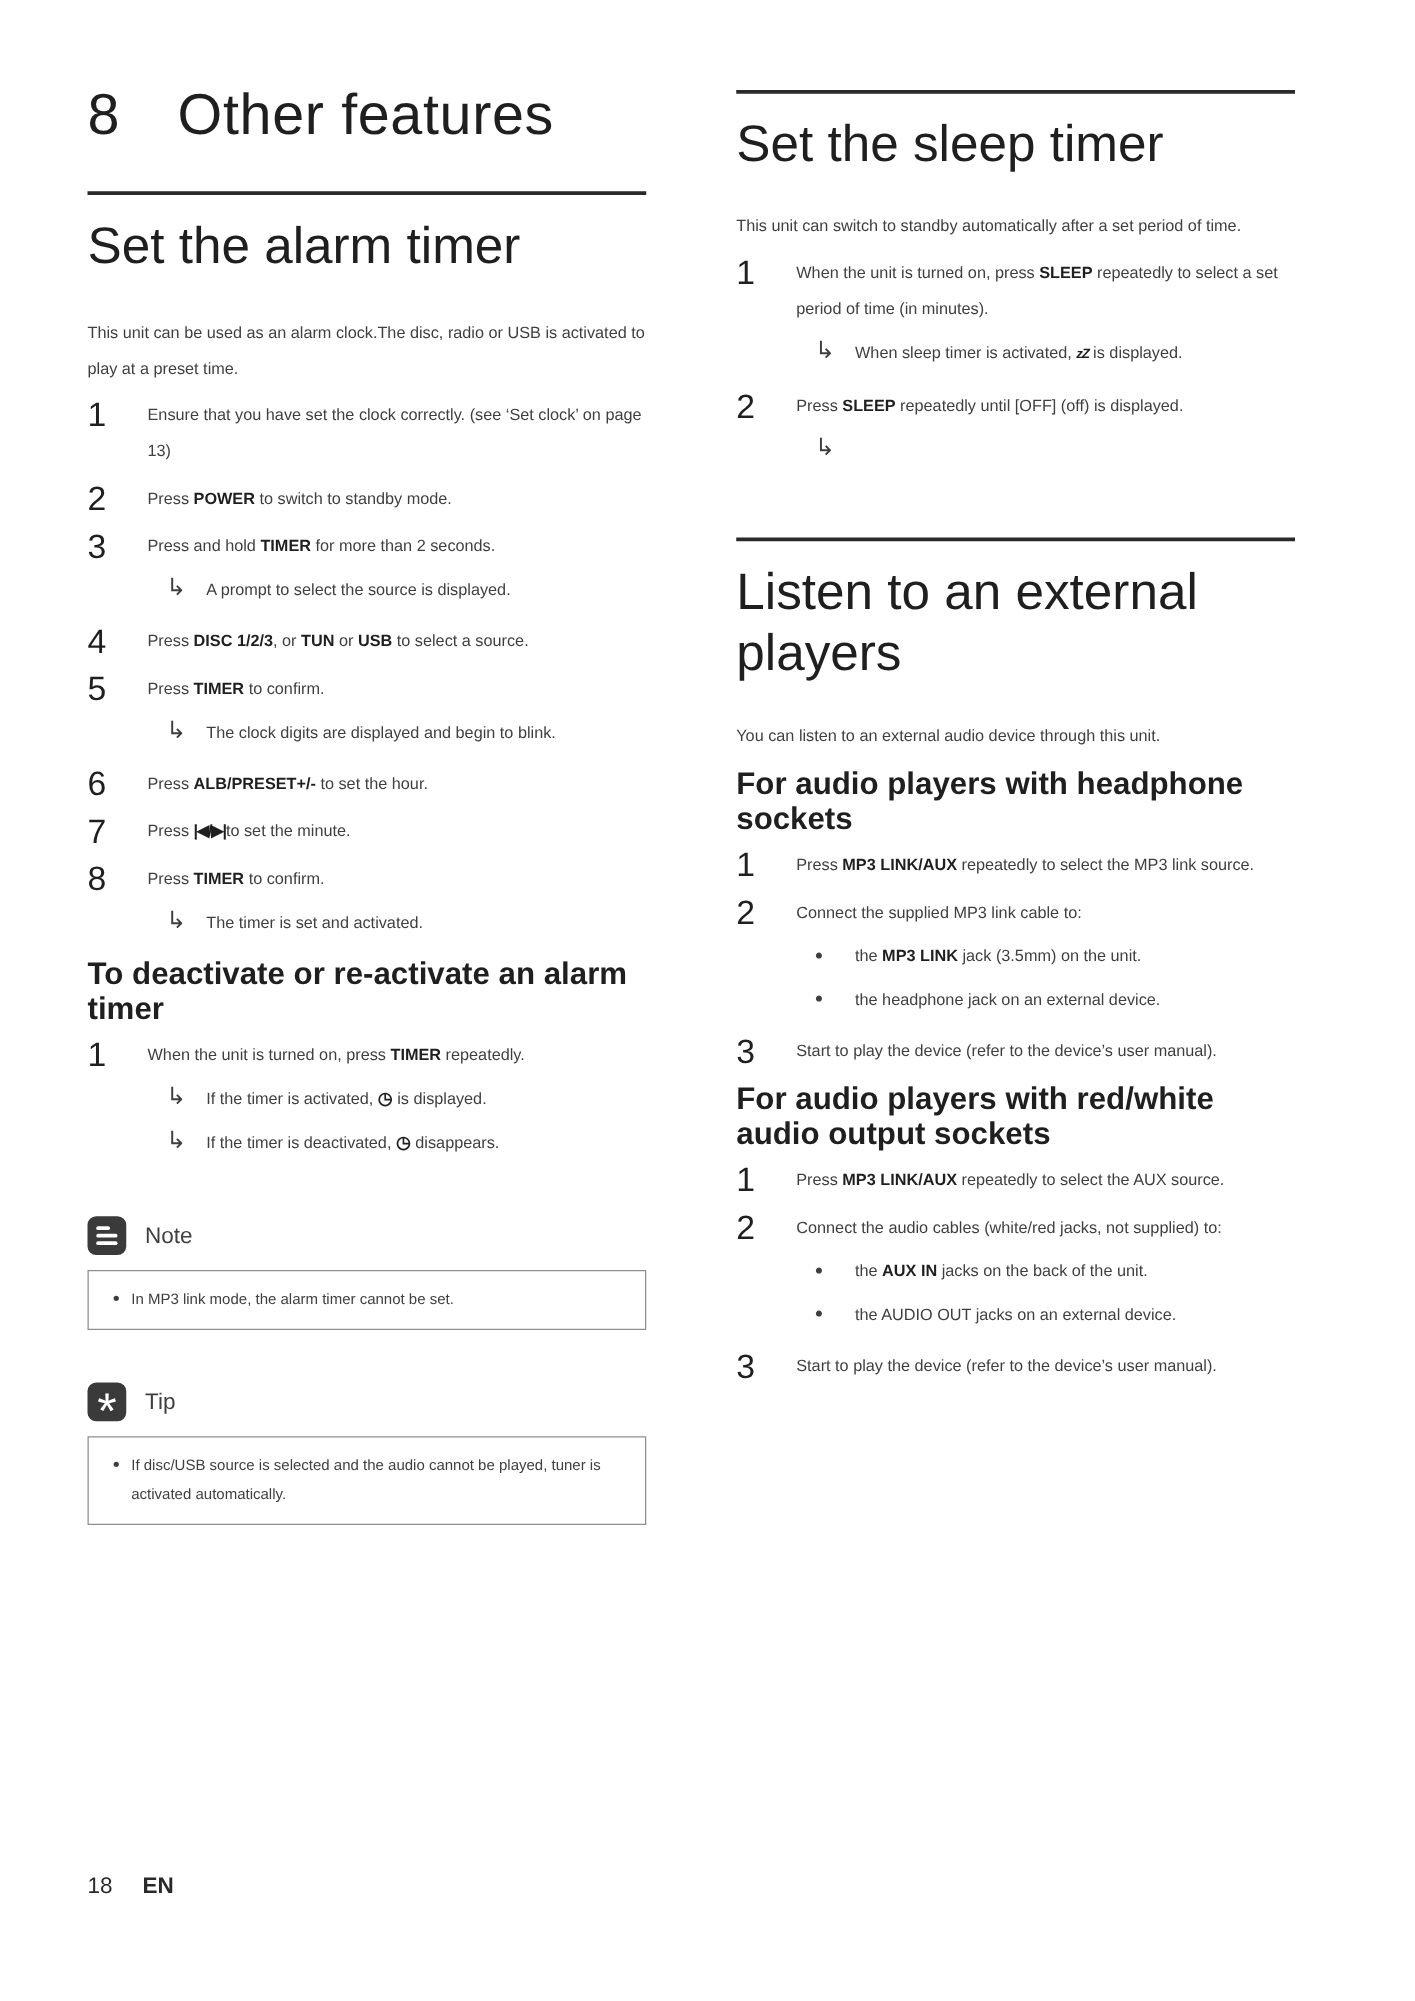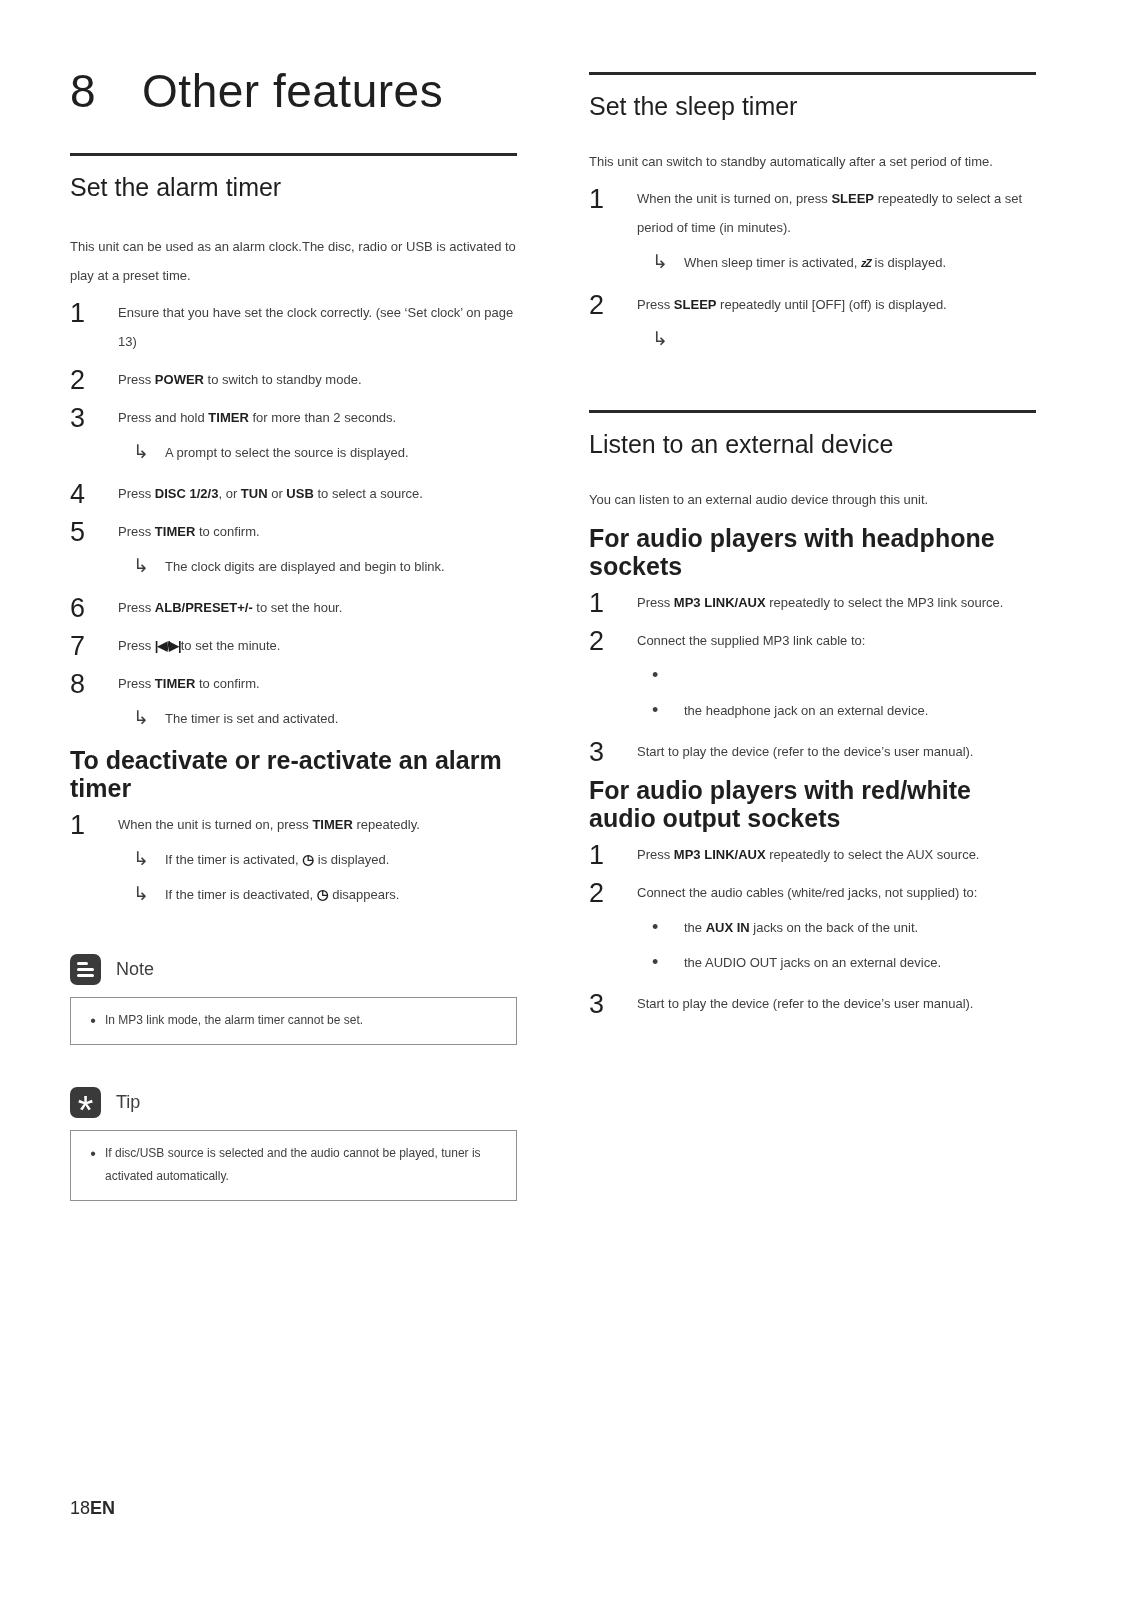--- a/index.html
+++ b/index.html
@@ -29,21 +29,21 @@
     color: #1f1f1f;
     letter-spacing: 0.5px;
     line-height: 1.1;
   }
   .rule { height: 3px; background: #2a2a2a; }
   .col-left .rule { margin-top: 36px; margin-bottom: 16px; }
   .rule-top { margin-top: 6px; margin-bottom: 16px; }
   .rule-mid { margin-top: 54px; margin-bottom: 16px; }
 
   .section-title {
-    font-size: 25px;
+    font-size: 41px;
     font-weight: 400;
     color: #1f1f1f;
     line-height: 1.2;
     margin-bottom: 30px;
   }
   .col-right .section-title { margin-bottom: 26px; }
 
   .body-text, .step-text, .sub-text {
     font-size: 13px;
     line-height: 29px;
@@ -115,20 +115,21 @@
   }
   .note-item { display: flex; }
   .note-item .marker { flex: none; width: 24px; text-align: center; }
   .note-item .sub-text { font-size: 12px; line-height: 23px; }
 
   .footer {
     position: absolute;
     left: 70px;
     bottom: 82px;
     display: flex;
+    gap: 24px;
     font-size: 18px;
     color: #2a2a2a;
     align-items: baseline;
   }
   .footer .lang { font-weight: 700; }
 </style>
 </head>
 <body>
 
 <div class="page">
@@ -274,36 +275,37 @@
           <div class="step-body">
             <div class="step-text">Press <span class="strong">SLEEP</span> repeatedly until [OFF] (off) is displayed.</div>
             <div class="sub arrow">
               <span class="marker">↳</span>
             </div>
           </div>
         </div>
       </div>
 
     <div class="rule rule-mid"></div>
-    <h2 class="section-title">Listen to an external device</h2>
+    <h2 class="section-title">Listen to an external players</h2>
     <p class="body-text intro tight">You can listen to an external audio device through this unit.</p>
     <h3 class="subhead">For audio players with headphone sockets</h3>
     <div class="steps">
         <div class="step">
           <div class="step-num">1</div>
           <div class="step-body">
             <div class="step-text">Press <span class="strong">MP3 LINK/AUX</span> repeatedly to select the MP3 link source.</div>
           </div>
         </div>
         <div class="step">
           <div class="step-num">2</div>
           <div class="step-body">
             <div class="step-text">Connect the supplied MP3 link cable to:</div>
             <div class="sub bullet">
               <span class="marker">•</span>
+              <span class="sub-text">the <span class="strong">MP3 LINK</span> jack (3.5mm) on the unit.</span>
             </div>
             <div class="sub bullet">
               <span class="marker">•</span>
               <span class="sub-text">the headphone jack on an external device.</span>
             </div>
           </div>
         </div>
         <div class="step">
           <div class="step-num">3</div>
           <div class="step-body">

